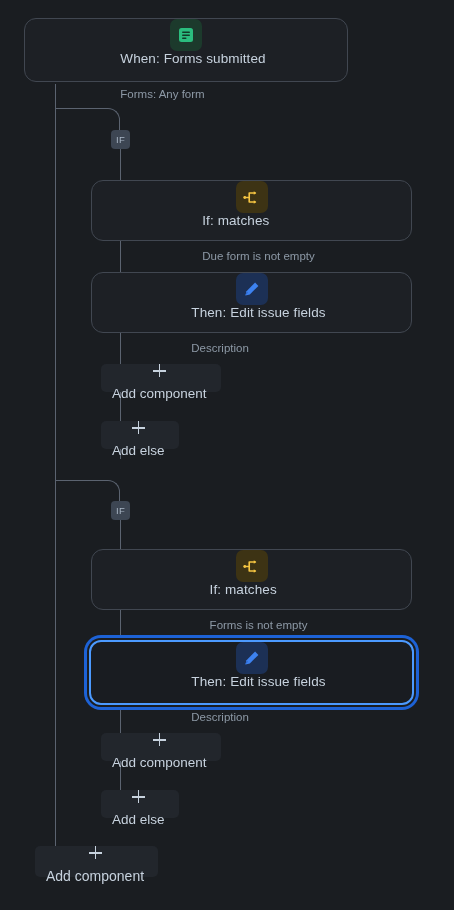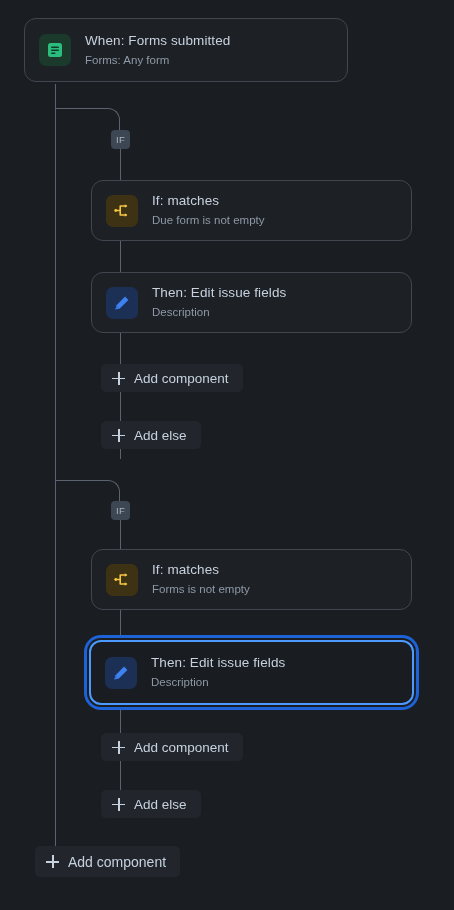--- a/index.html
+++ b/index.html
@@ -24,20 +24,21 @@
 
   
   .card {
     position: absolute;
     display: flex;
     align-items: center;
     background: #1d2025;
     border: 1px solid #414751;
     border-radius: 12px;
     padding: 0 14px;
+    flex-direction: column;
   }
   .card.selected {
     background: #191c21;
     border: 2px solid #4c9aff;
     box-shadow: 0 0 0 2px #1a1d21, 0 0 0 5px #1d62d6;
   }
   .card-icon {
     width: 32px; height: 32px;
     border-radius: 7px;
     flex: 0 0 32px;
@@ -48,38 +49,39 @@
   .icon-blue { background: #1c3055; }
   .card-text { margin-left: 14px; line-height: 1.25; }
   .card-title {
     font-size: 13.5px;
     color: #c7d2de;
     letter-spacing: .1px;
   }
   .card-sub {
     font-size: 11.5px;
     color: #8d99a6;
-    margin-top: 3px;
+    margin-top: 19px;
   }
 
   
   .addbtn {
     position: absolute;
     display: flex;
     align-items: center;
     gap: 9px;
     background: #22262c;
     border: none;
     border-radius: 5px;
     color: #c7d2de;
     font-family: "Liberation Sans", sans-serif;
     font-size: 13.5px;
     padding: 0 14px 0 11px;
     height: 28px;
     cursor: pointer;
+    flex-direction: column;
   }
   .addbtn.big { height: 31px; font-size: 14px; }
   .plus { position: relative; width: 13px; height: 13px; flex: 0 0 13px; }
   .plus::before, .plus::after {
     content: ""; position: absolute; background: #c7d2de;
   }
   .plus::before { left: 0; top: 6px; width: 13px; height: 1.5px; }
   .plus::after { top: 0; left: 6px; height: 13px; width: 1.5px; }
 
   

